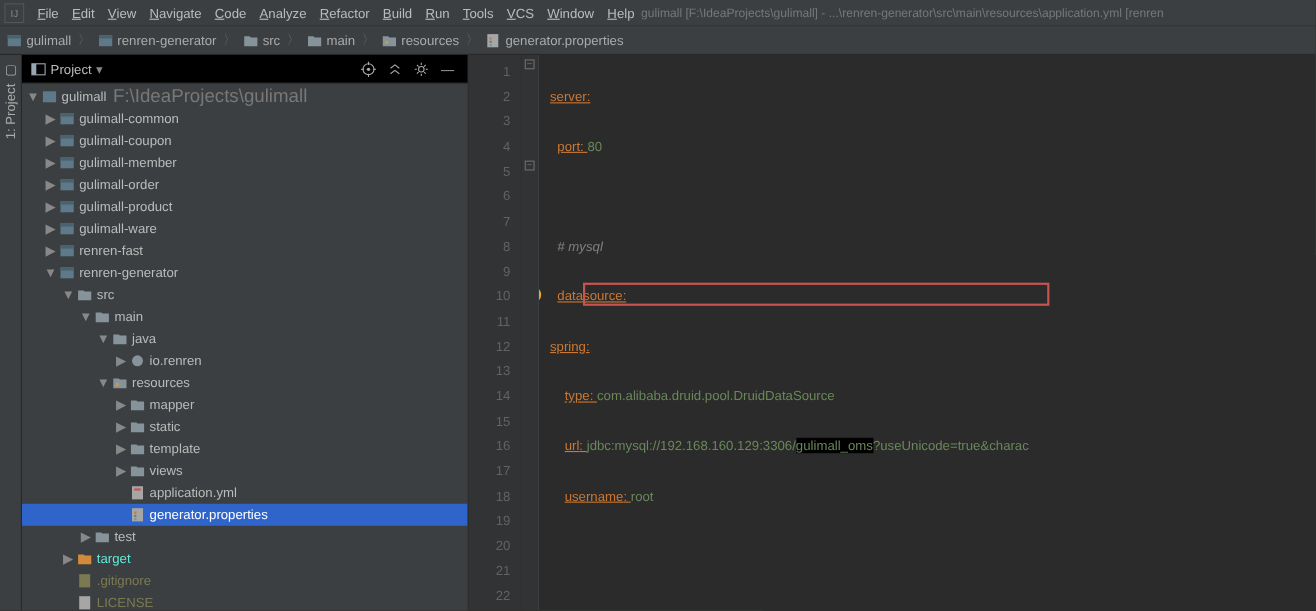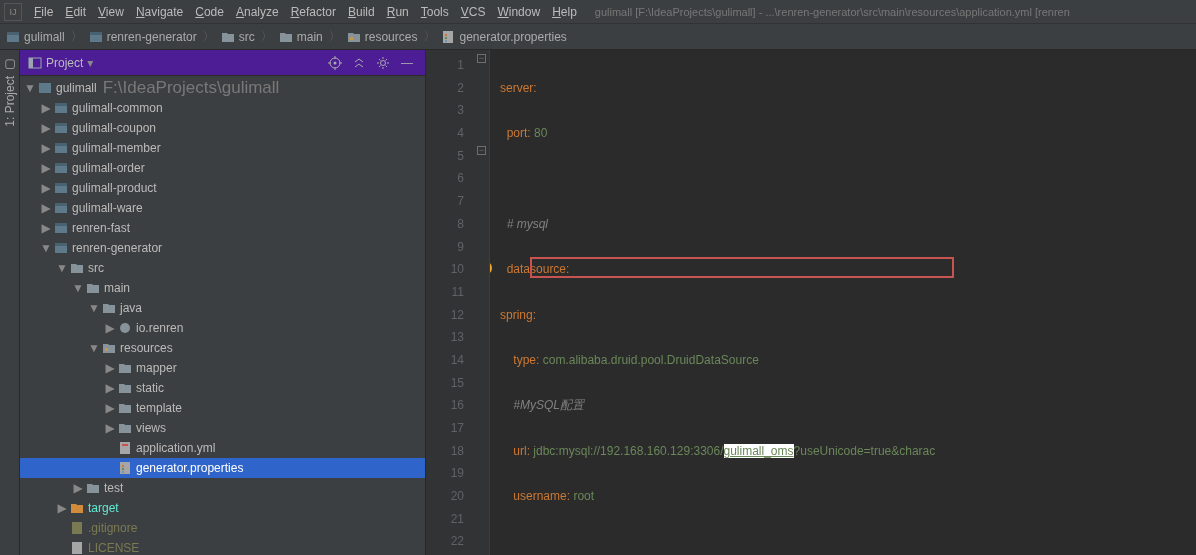--- a/index.html
+++ b/index.html
@@ -1,54 +1,54 @@
 <!DOCTYPE html>
 <html><head>
 <meta charset="utf-8">
 <style>
 * { margin:0; padding:0; box-sizing:border-box; font-family:"Segoe UI",Arial,sans-serif; font-size:12px; }
 body { background:#3c3f41; color:#bbb; width:1196px; height:555px; overflow:hidden; }
 .menubar { display:flex; align-items:center; height:24px; background:#3c3f41; border-bottom:1px solid #323232; padding:0 4px; }
 .menubar .logo { width:18px; height:18px; background:#3d3f41; border:1px solid #555; margin-right:6px; display:flex; align-items:center; justify-content:center; color:#888; font-size:9px; }
 .menubar .mitem { padding:0 6px; line-height:24px; cursor:default; }
 .menubar .mitem u { text-decoration:underline; }
-.menubar .title { margin-left:12px; color:#777; font-size:11px; white-space:nowrap; overflow:hidden; }
+.menubar .title { color:#777; font-size:11px; white-space:nowrap; overflow:hidden; }
 .crumbs { display:flex; align-items:center; height:26px; background:#3c3f41; border-bottom:1px solid #282828; padding-left:6px; gap:4px; }
 .crumb { display:flex; align-items:center; gap:4px; color:#aaa; }
 .crumb .sep { color:#666; margin:0 2px; }
 .ico { width:14px; height:14px; display:inline-flex; align-items:center; justify-content:center; }
 .main { display:flex; height:505px; }
 .sidebar-tab { width:20px; background:#3c3f41; border-right:1px solid #282828; display:flex; align-items:flex-start; justify-content:center; padding-top:8px; }
 .sidebar-tab .vt { writing-mode:vertical-rl; transform:rotate(180deg); color:#aaa; font-size:11px; display:flex; align-items:center; gap:4px; }
 .project { width:406px; background:#3c3f41; border-right:1px solid #282828; display:flex; flex-direction:column; }
-.phead { display:flex; align-items:center; height:26px; padding:0 8px; border-bottom:1px solid #2b2b2b; background:#4c1d95; }
+.phead { display:flex; align-items:center; height:26px; padding:0 8px; border-bottom:1px solid #2b2b2b; background:#000000; }
 .phead .t { display:flex; align-items:center; gap:4px; }
 .phead .sp { flex:1; }
 .phead .tbtn { width:20px; height:20px; display:flex; align-items:center; justify-content:center; color:#aaa; margin-left:4px; }
 .tree { flex:1; overflow:hidden; padding-top:2px; background:#3c3f41; }
 .trow { display:flex; align-items:center; height:20px; color:#bbb; white-space:nowrap; }
 .trow.sel { background:#2f65ca; color:#fff; }
 .trow .arrow { width:12px; height:12px; display:inline-flex; align-items:center; justify-content:center; margin-right:2px; color:#888; }
 .trow .lbl { margin-left:4px; }
 .trow .path { color:#787878; margin-left:6px; font-size:17px; }
 .trow .tgt { color:#5eead4; }
 .trow .git { color:#7a7a52; }
 .editor { flex:1; background:#2b2b2b; display:flex; overflow:hidden; }
 .gutter { width:48px; background:#313335; text-align:right; padding:4px 10px 0 0; color:#606366; font-family:Consolas,monospace; font-size:13px; line-height:22.7px; position:relative; }
 .gutter .ln { height:22.7px; }
 .gutter .bulb { position:absolute; right:-18px; top:211px; width:14px; height:14px; background:#f0a732; border-radius:50%; }
 .foldg { width:16px; background:#313335; border-right:1px solid #3c3f41; position:relative; }
 .foldg .fm { position:absolute; left:3px; width:9px; height:9px; border:1px solid #6e6e6e; color:#6e6e6e; font-size:9px; line-height:7px; text-align:center; }
 .code { flex:1; padding:4px 0 0 10px; font-family:Consolas,"Courier New",monospace; font-size:14px; line-height:22.7px; color:#a9b7c6; white-space:pre; position:relative; }
 .code .cl { height:22.7px; }
-.kw { color:#cc7832; }
+.kw { color:#cc7832;text-decoration:underline; }
 .str { color:#6a8759; }
 .cmt { color:#808080; font-style:italic; }
 .hlbox { position:absolute; border:2px solid #c75450; top:207px; left:40px; width:424px; height:21px; }
-.selspan { background:#ffffff;text-decoration:underline; }
+.selspan { background:#000000; }
 </style>
 </head>
 <body>
 
 <div class="menubar">
   <div class="logo">IJ</div>
   <div id="menu-host" style="display: flex;">
       <div class="mitem"><u>F</u>ile</div>
       <div class="mitem"><u>E</u>dit</div>
       <div class="mitem"><u>V</u>iew</div>
@@ -434,21 +434,20 @@
       <div class="fm" style="top:96px">−</div>
     </div>
     <div class="code">
 <div class="cl"><span class="kw">server:</span></div>
 <div class="cl">  <span class="kw">port</span><span class="kw">: </span><span class="str">80</span></div>
 <div class="cl"></div>
 <div class="cl">  <span class="cmt"># mysql</span></div>
 <div class="cl">  <span class="kw">datasource:</span></div>
 <div class="cl"><span class="kw">spring:</span></div>
 <div class="cl">    <span class="kw">type</span><span class="kw">: </span><span class="str">com.alibaba.druid.pool.DruidDataSource</span></div>
-<div class="cl">    <span class="cmt">#MySQL配置</span></div>
 <div class="cl">    <span class="kw">url</span><span class="kw">: </span><span class="str">jdbc:mysql://192.168.160.129:3306/</span><span class="str selspan">gulimall_oms</span><span class="str">?useUnicode=true&amp;charac</span></div>
 <div class="cl">    <span class="kw">username</span><span class="kw">: </span><span class="str">root</span></div>
 
 
 
 
 
 
 
 

